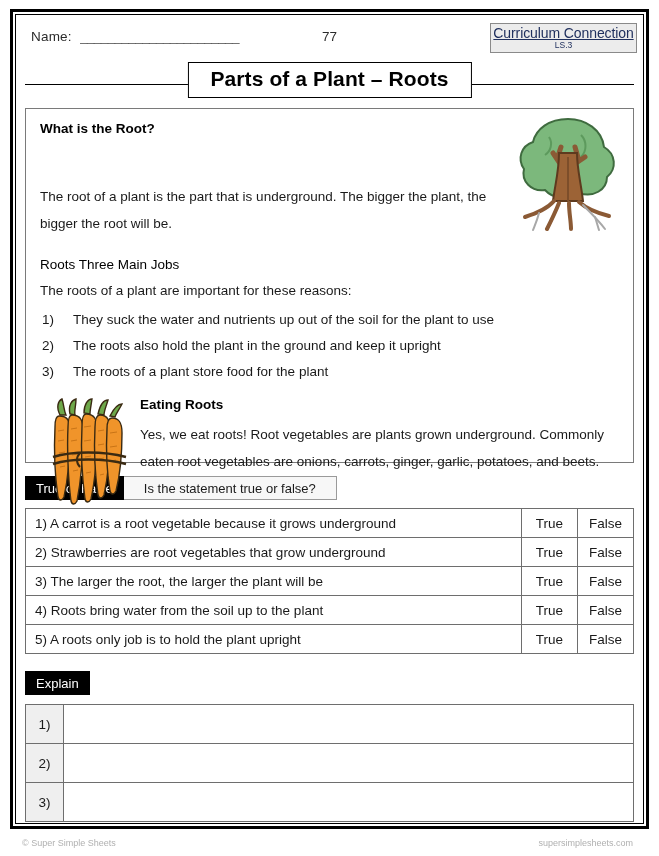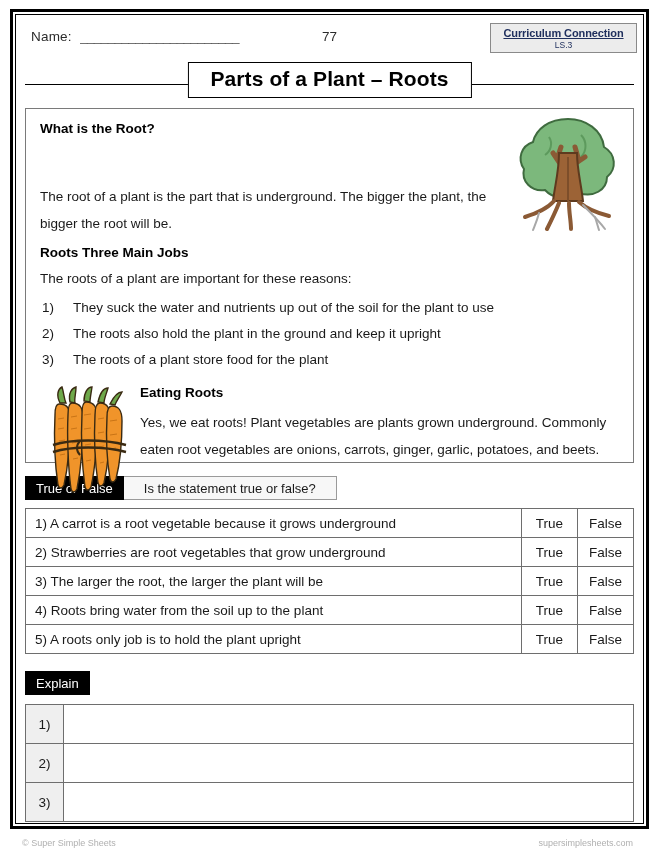--- a/index.html
+++ b/index.html
@@ -81,27 +81,26 @@
     top: 3px;
     width: 147px;
     height: 30px;
     box-sizing: border-box;
     border: 1px solid #8a8a8a;
     background: #ececec;
     text-align: center;
     padding-top: 3px;
   }
   .curriculum-title {
-    font-size: 11px;
+    font-size: 14px;
     color: #20305e;
     text-decoration: underline;
     display: block;
     line-height: 12px;
     letter-spacing: -0.1px;
-    font-weight: bold;
   }
   .curriculum-code {
     font-size: 8.5px;
     color: #20305e;
     display: block;
     line-height: 12px;
   }
 
   
   .title-band {
@@ -153,23 +152,23 @@
   .para {
     font-size: 13.5px;
     color: #1a1a1a;
     line-height: 27px;
     margin: 0 0 4px 0;
     max-width: 452px;
   }
   .para-narrow { max-width: 452px; margin-top: 46px; }
   .sub-head-2 {
     font-size: 13.5px;
-    font-weight: bold;
+    font-weight: normal;
     color: #000;
-    margin: 8px 0 9px 0;
+    margin: 20px 0 9px 0;
   }
   .lead-in {
     font-size: 13.5px;
     color: #1a1a1a;
     margin: 0 0 6px 0;
     line-height: 20px;
   }
   .jobs-list { margin: 0; padding: 0; list-style: none; }
   .jobs-list li {
     font-size: 13.5px;
@@ -402,21 +401,21 @@
             <path d="M64 36 L71 35 M64 50 L71 49 M65 64 L70 63"></path>
           </g>
 
           <path d="M7 60 C26 54 58 54 80 60" fill="none" stroke="#3a2a12" stroke-width="2.4"></path>
           <path d="M7 67 C26 61 58 61 80 67" fill="none" stroke="#3a2a12" stroke-width="2.4"></path>
           <path d="M34 56 C30 60 30 66 34 70" fill="none" stroke="#3a2a12" stroke-width="2"></path>
         </g>
       </svg>
 
       <div class="eating-head">Eating Roots</div>
-      <div class="eating-text">Yes, we eat roots! Plant vegetables are plants grown underground. Commonly eaten root vegetables are onions, carrots, ginger, garlic, potatoes, and beets.</div>
+      <div class="eating-text">Yes, we eat roots! Root vegetables are plants grown underground. Commonly eaten root vegetables are onions, carrots, ginger, garlic, potatoes, and beets.</div>
     </div>
   </div>
 
   <div class="section-bar">
     <div class="section-tag">True or False</div>
     <div class="section-prompt">Is the statement true or false?</div>
   </div>
 
   <table class="tf-table">
     <tbody>

